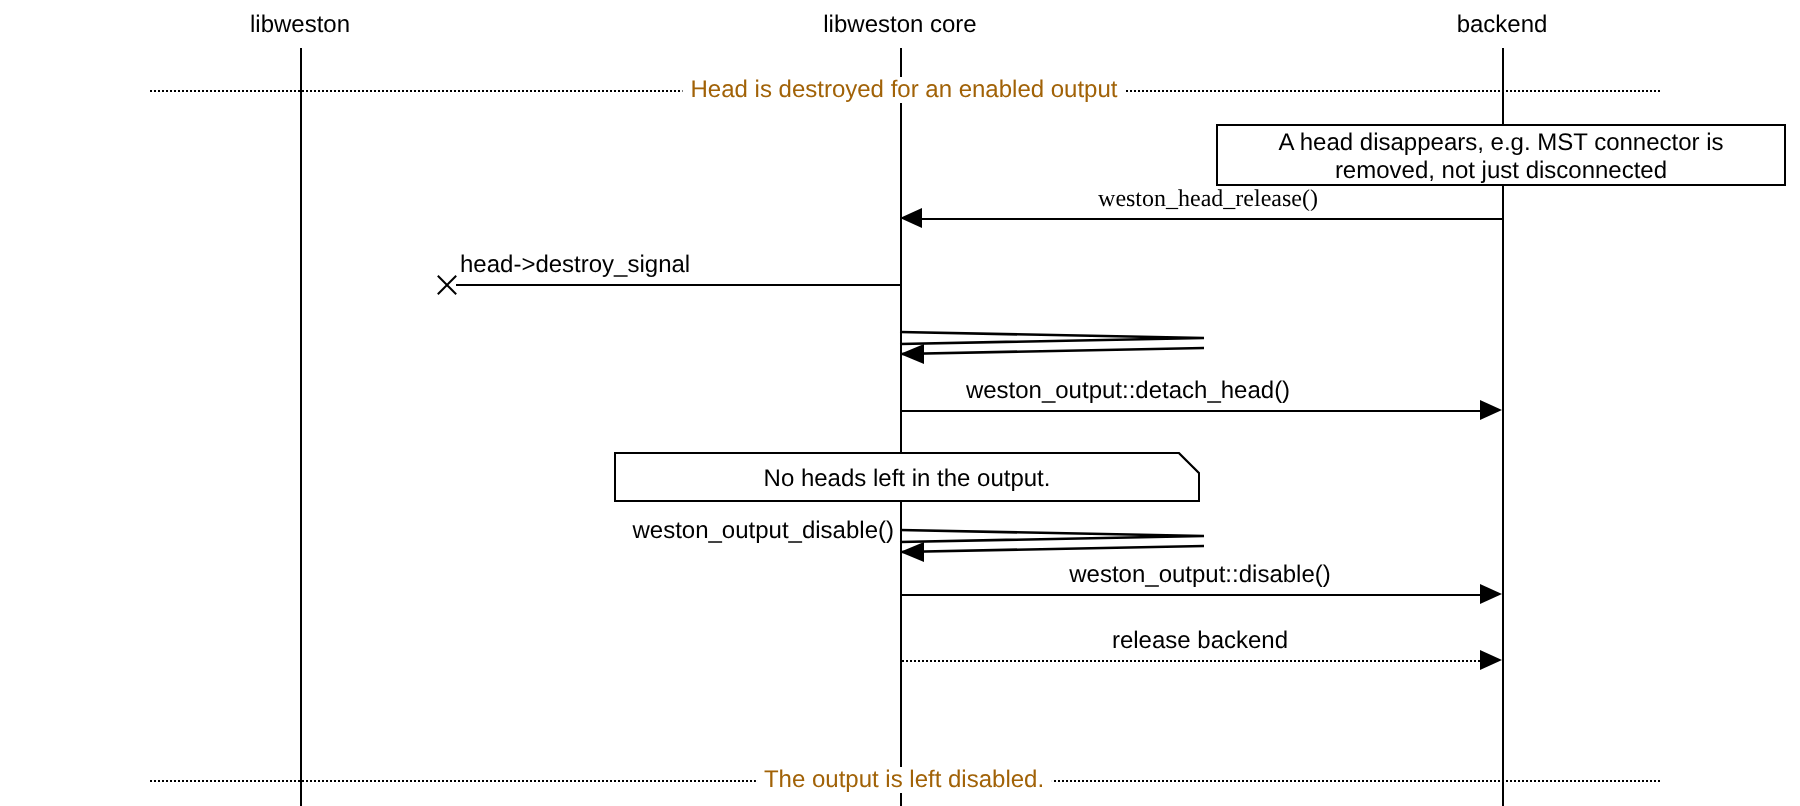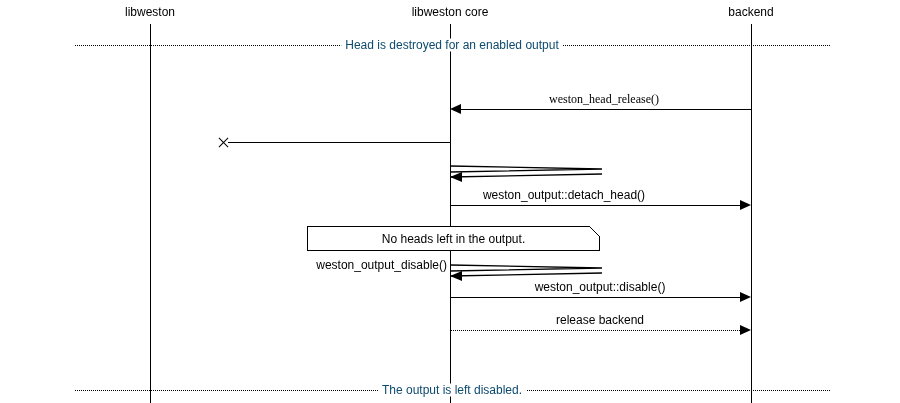--- a/index.html
+++ b/index.html
@@ -35,21 +35,21 @@
     border-top:1px dotted #000000;
   }
   .divider-caption{
     position:absolute;
     font-size:12px;
     line-height:13px;
     background:#ffffff;
     padding:0 4px;
     white-space:nowrap;
     transform:translate(-50%,-50%);
-    color:#0c4a6e;
+    color:#a16207;
   }
 
   
   .msg-line{
     position:absolute;
     height:0;
     border-top:1px solid #000000;
   }
   .msg-line.dotted{border-top:1px dotted #000000;}
   .msg-label{
@@ -128,30 +128,35 @@
 
   <div class="participant-label" style="left:450px;top:5px;">libweston core</div>
   <div class="lifeline" style="left:450px;top:24px;height:379px;"></div>
 
   <div class="participant-label" style="left:751px;top:5px;">backend</div>
   <div class="lifeline" style="left:751px;top:24px;height:379px;"></div>
 
   <div class="divider" style="left:75px;top:45px;width:755px;"></div>
   <div class="divider-caption" style="left:452px;top:45px;">Head is destroyed for an enabled output</div>
 
+  <div class="note-box" style="left:608px;top:62px;width:285px;height:31px;">
+    <span class="note-text">A head disappears, e.g. MST connector is
+removed, not just disconnected</span>
+  </div>
 
   <div class="msg-line" style="left:461px;top:109px;width:290px;"></div>
   <div class="arrowhead left" style="left:450px;top:104px;"></div>
   <div class="msg-label" style="left:604px;top:93px;font-family:Liberation Serif, serif;">weston_head_release()</div>
 
   <div class="msg-line" style="left:228px;top:142px;width:222px;"></div>
   <div class="x-marker" style="left:217px;top:136px;width:13px;height:13px;">
     <span class="a"></span>
       <span class="b"></span>
   </div>
+  <div class="msg-label" style="left:230px;top:126px;transform:none;">head-&gt;destroy_signal</div>
 
   <div class="selfloop" style="left:450px;top:160px;">
     <svg width="160" height="26" viewBox="0 0 160 26">
       <path d="M0,6 L152,9 L0,12" fill="none" stroke="#000" stroke-width="1.3"></path>
       <path d="M0,17 L152,14" fill="none" stroke="#000" stroke-width="1.3"></path>
       <path d="M0,17 L12,12 L12,22 Z" fill="#000"></path>
     </svg>
   </div>
 
   <div class="msg-line" style="left:450px;top:205px;width:290px;"></div>

